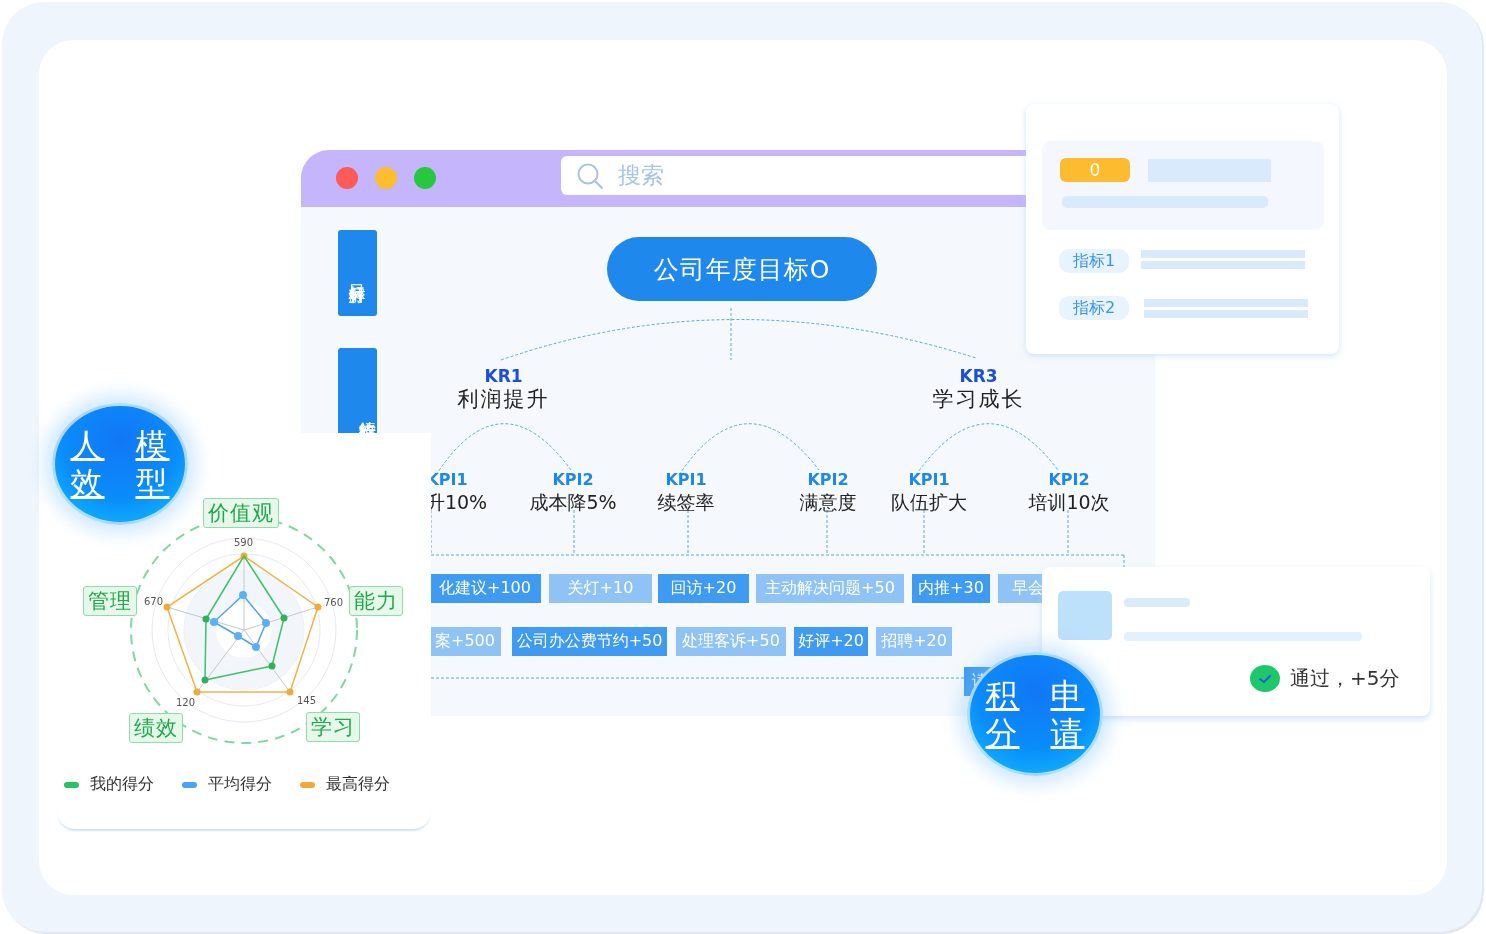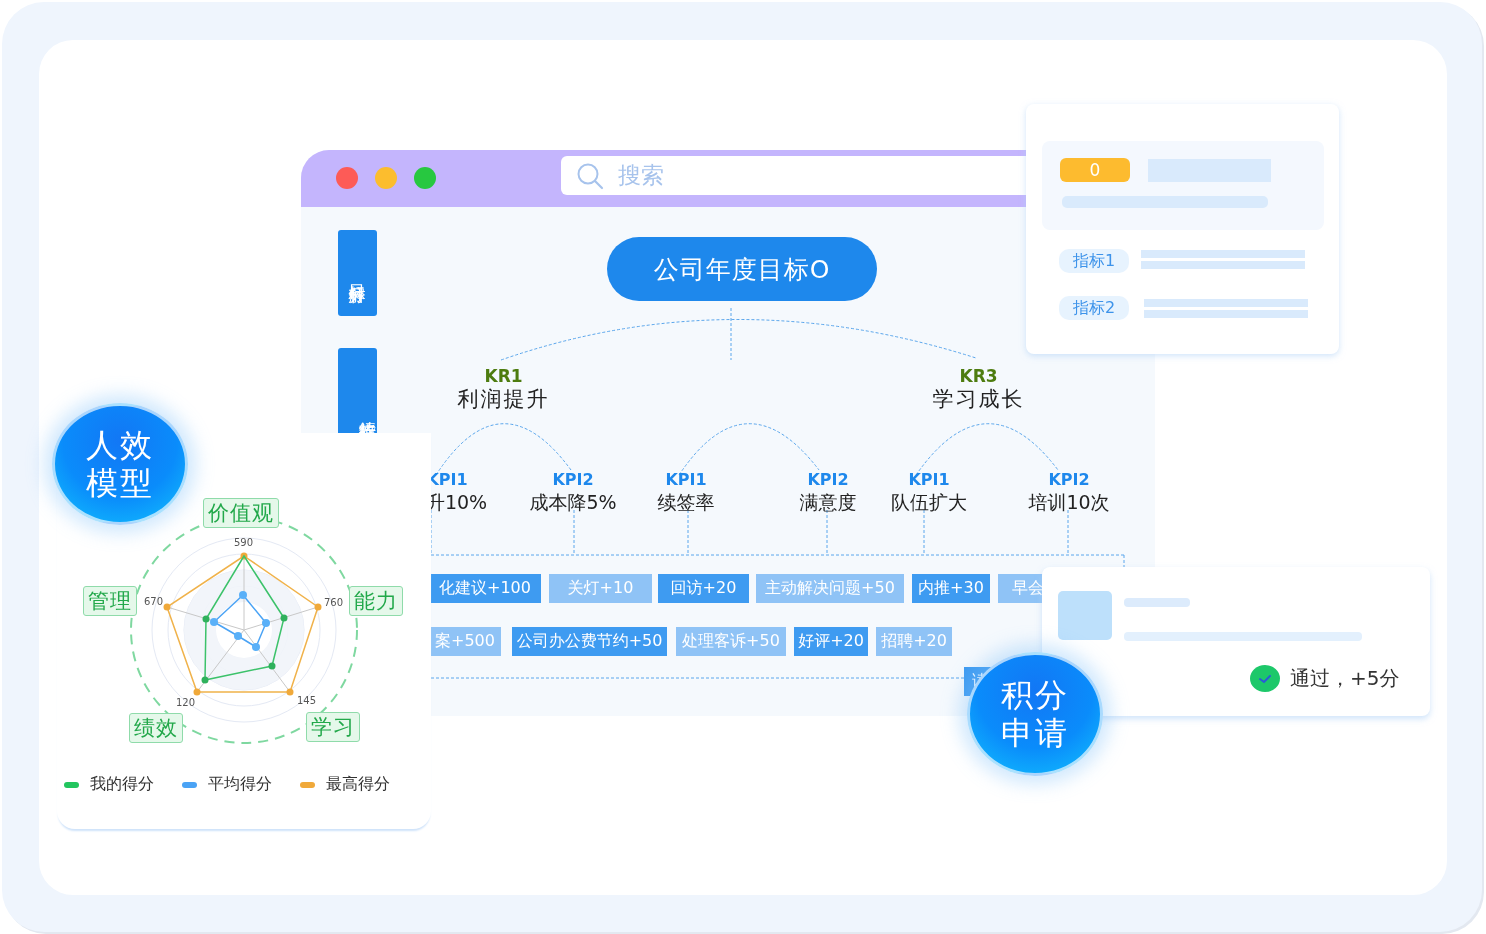--- a/index.html
+++ b/index.html
@@ -49,21 +49,21 @@
   .goal-pill {
     position: absolute; left: 306px; top: 87px; width: 270px; height: 64px;
     background: #1e88ec; border-radius: 32px; color: #fff;
     font-size: 25px; display: flex; align-items: center; justify-content: center;
     letter-spacing: 1px;
   }
 
   .connectors { position: absolute; left: 0; top: 0; width: 854px; height: 566px; }
 
   .kr { position: absolute; text-align: center; }
-  .kr .code { color: #4d7c0f; font-size: 17px; font-weight: bold; line-height: 20px; }
+  .kr .code { color: #1d4ed8; font-size: 17px; font-weight: bold; line-height: 20px; }
   .kr .name { color: #222; font-size: 21px; line-height: 26px; letter-spacing: 2px; }
 
   .kpi { position: absolute; text-align: center; white-space: nowrap; }
   .kpi .code { color: #1e88ec; font-size: 16px; font-weight: bold; line-height: 20px; }
   .kpi .name { color: #222; font-size: 19px; line-height: 24px; }
 
   .chip {
     position: absolute; height: 29px; color: #fff; font-size: 16px;
     display: flex; align-items: center; justify-content: center; white-space: nowrap;
     padding: 0 6px;
@@ -73,24 +73,25 @@
 
   
   .radar-card {
     position: absolute; left: 57px; top: 433px; width: 374px; height: 396px;
     background: #ffffff; border-radius: 0 0 18px 18px;
     box-shadow: 0 3px 2px -1px #cfe3fa;
   }
   .bubble {
     position: absolute; border-radius: 50%;
     background: radial-gradient(circle at 50% 30%, #1277f5 0%, #0a8cfb 55%, #12c3fd 100%);
-    color: #fff; text-align: center; display: flex; flex-direction: column;
+    color: #fff; text-align: center; display: flex; 
     align-items: center; justify-content: center;
     box-shadow: 0 0 18px 8px rgba(120, 190, 250, 0.35);
     border: 3px solid rgba(255,255,255,0.65);
+    text-decoration: underline;
   }
   .bubble span { display: block; font-size: 32px; line-height: 38px; letter-spacing: 2px; }
   .bubble.b1 { left: 52px; top: 403px; width: 136px; height: 122px; }
   .bubble.b2 { left: 967px; top: 652px; width: 136px; height: 124px; justify-content: center; }
 
   .radar-svg { position: absolute; left: 0; top: 0; width: 1486px; height: 934px; pointer-events: none; }
 
   .axis-label {
     position: absolute; background: #e5f8ea; border: 1px solid #8fdbaa;
     border-radius: 3px; color: #22a84a; font-size: 21px; line-height: 28px;

